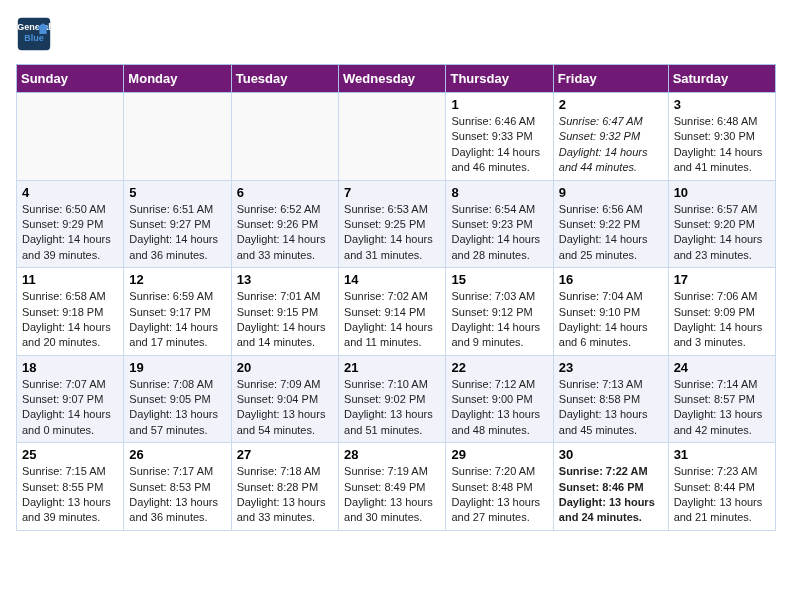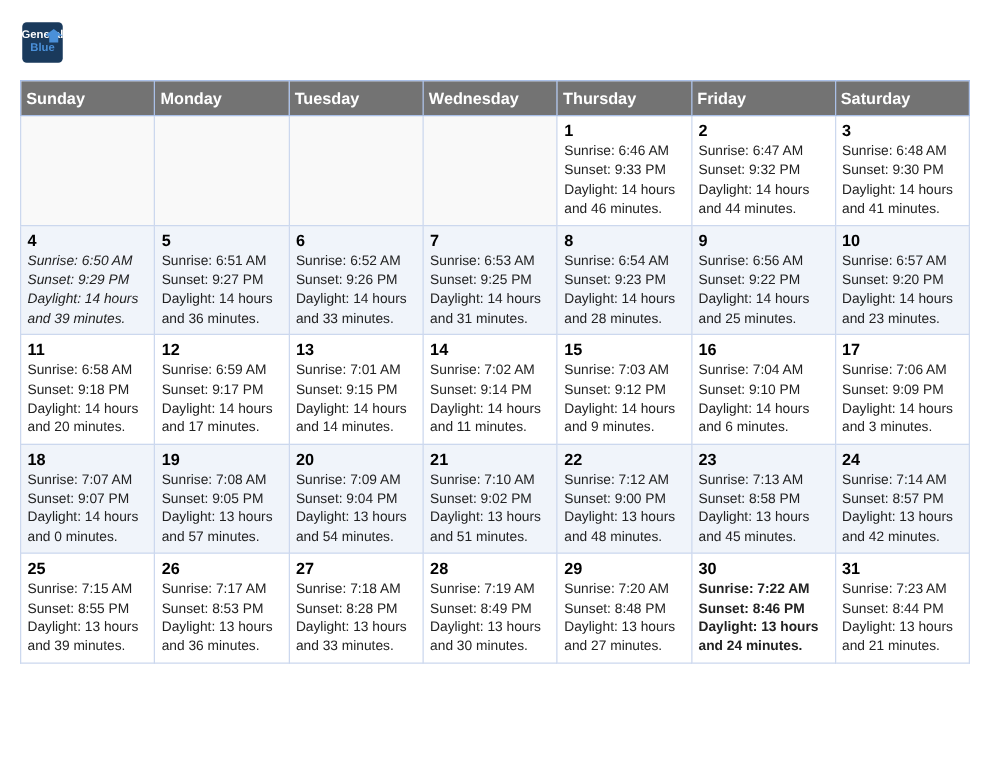--- a/index.html
+++ b/index.html
@@ -36,21 +36,21 @@
     .location {
       font-size: 15px;
       color: #444;
     }
     table {
       width: 100%;
       border-collapse: collapse;
       font-size: 11px;
     }
     thead tr {
-      background: #737373;
+      background: #701a75;
       color: #fff;
     }
     thead th {
       padding: 6px 4px;
       text-align: left;
       font-size: 13px;
       font-weight: bold;
       border: 1px solid #aac0e8;
     }
     tbody tr:nth-child(odd) {
@@ -120,37 +120,37 @@
         <td class="empty-cell"></td>
         <td>
           <span class="day-num">1</span>
           <div class="day-info" style="white-space: pre-line;">Sunrise: 6:46 AM
 Sunset: 9:33 PM
 Daylight: 14 hours
 and 46 minutes.</div>
         </td>
         <td>
           <span class="day-num">2</span>
-          <div class="day-info" style="white-space: pre-line;">Sunrise: 6:47 AM
+          <div class="day-info" style="white-space: pre-line; font-style: italic;">Sunrise: 6:47 AM
 Sunset: 9:32 PM
 Daylight: 14 hours
 and 44 minutes.</div>
         </td>
         <td>
           <span class="day-num">3</span>
           <div class="day-info" style="white-space: pre-line;">Sunrise: 6:48 AM
 Sunset: 9:30 PM
 Daylight: 14 hours
 and 41 minutes.</div>
         </td>
       </tr>
       <tr class="week-row">
         <td>
           <span class="day-num">4</span>
-          <div class="day-info" style="white-space: pre-line; font-style: italic;">Sunrise: 6:50 AM
+          <div class="day-info" style="white-space: pre-line;">Sunrise: 6:50 AM
 Sunset: 9:29 PM
 Daylight: 14 hours
 and 39 minutes.</div>
         </td>
         <td>
           <span class="day-num">5</span>
           <div class="day-info" style="white-space: pre-line;">Sunrise: 6:51 AM
 Sunset: 9:27 PM
 Daylight: 14 hours
 and 36 minutes.</div>

